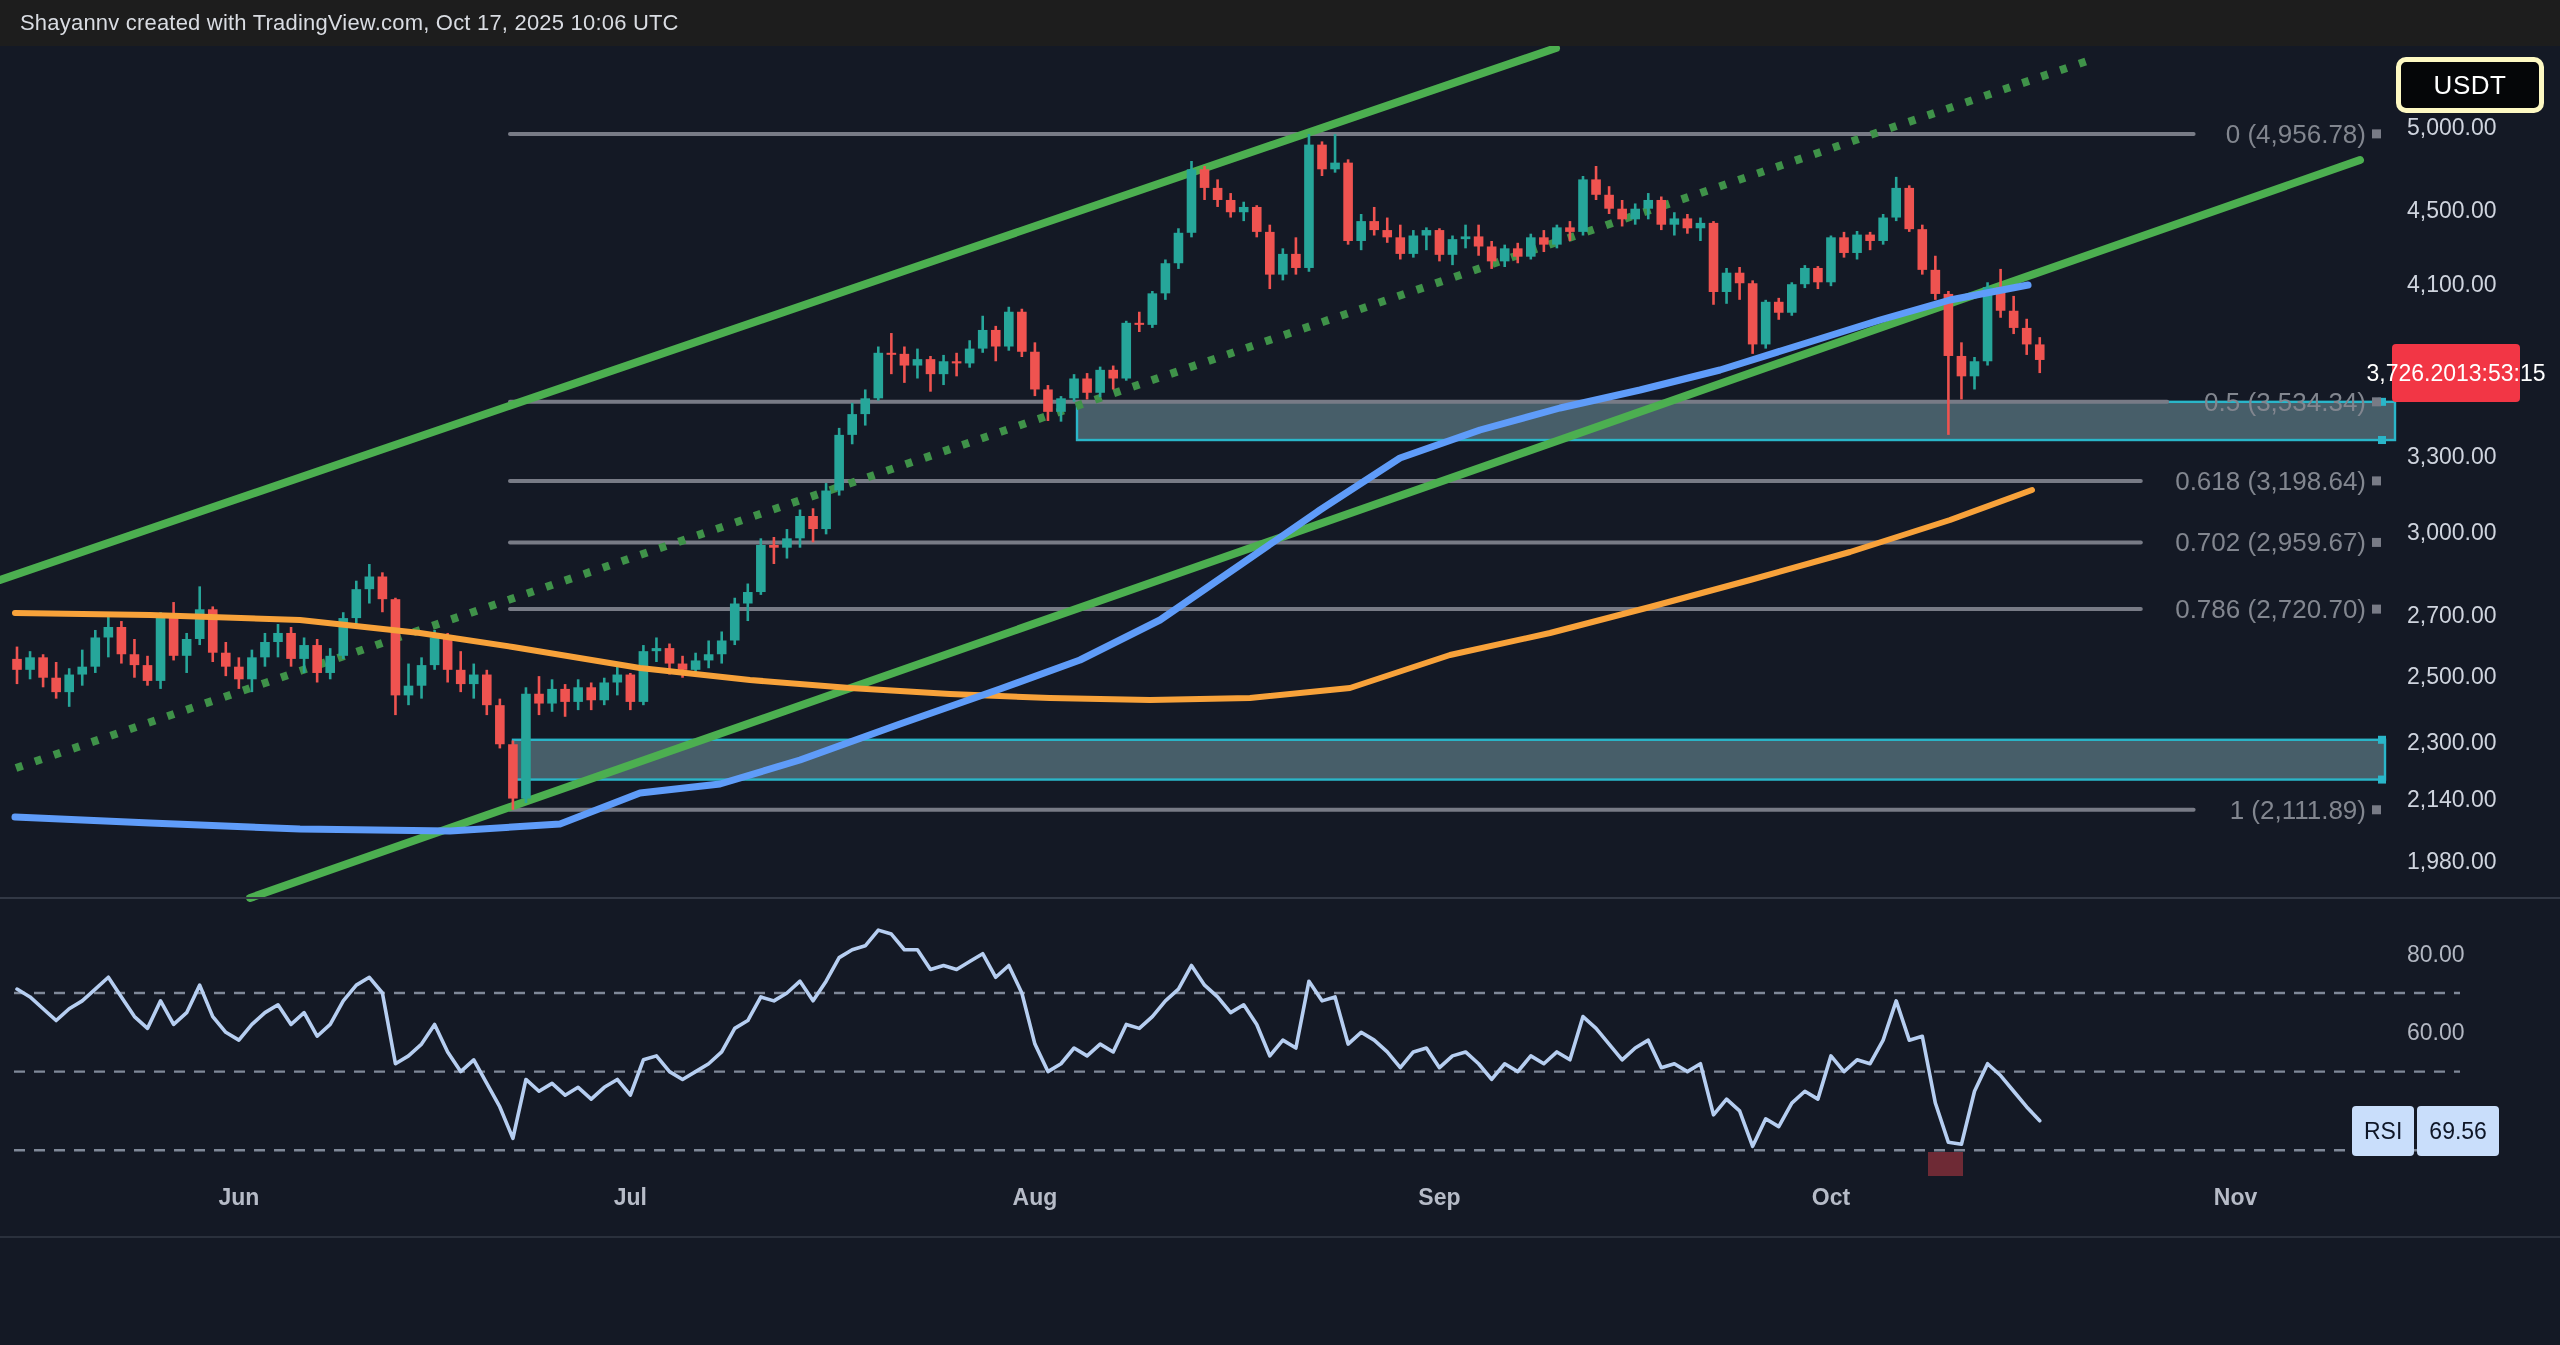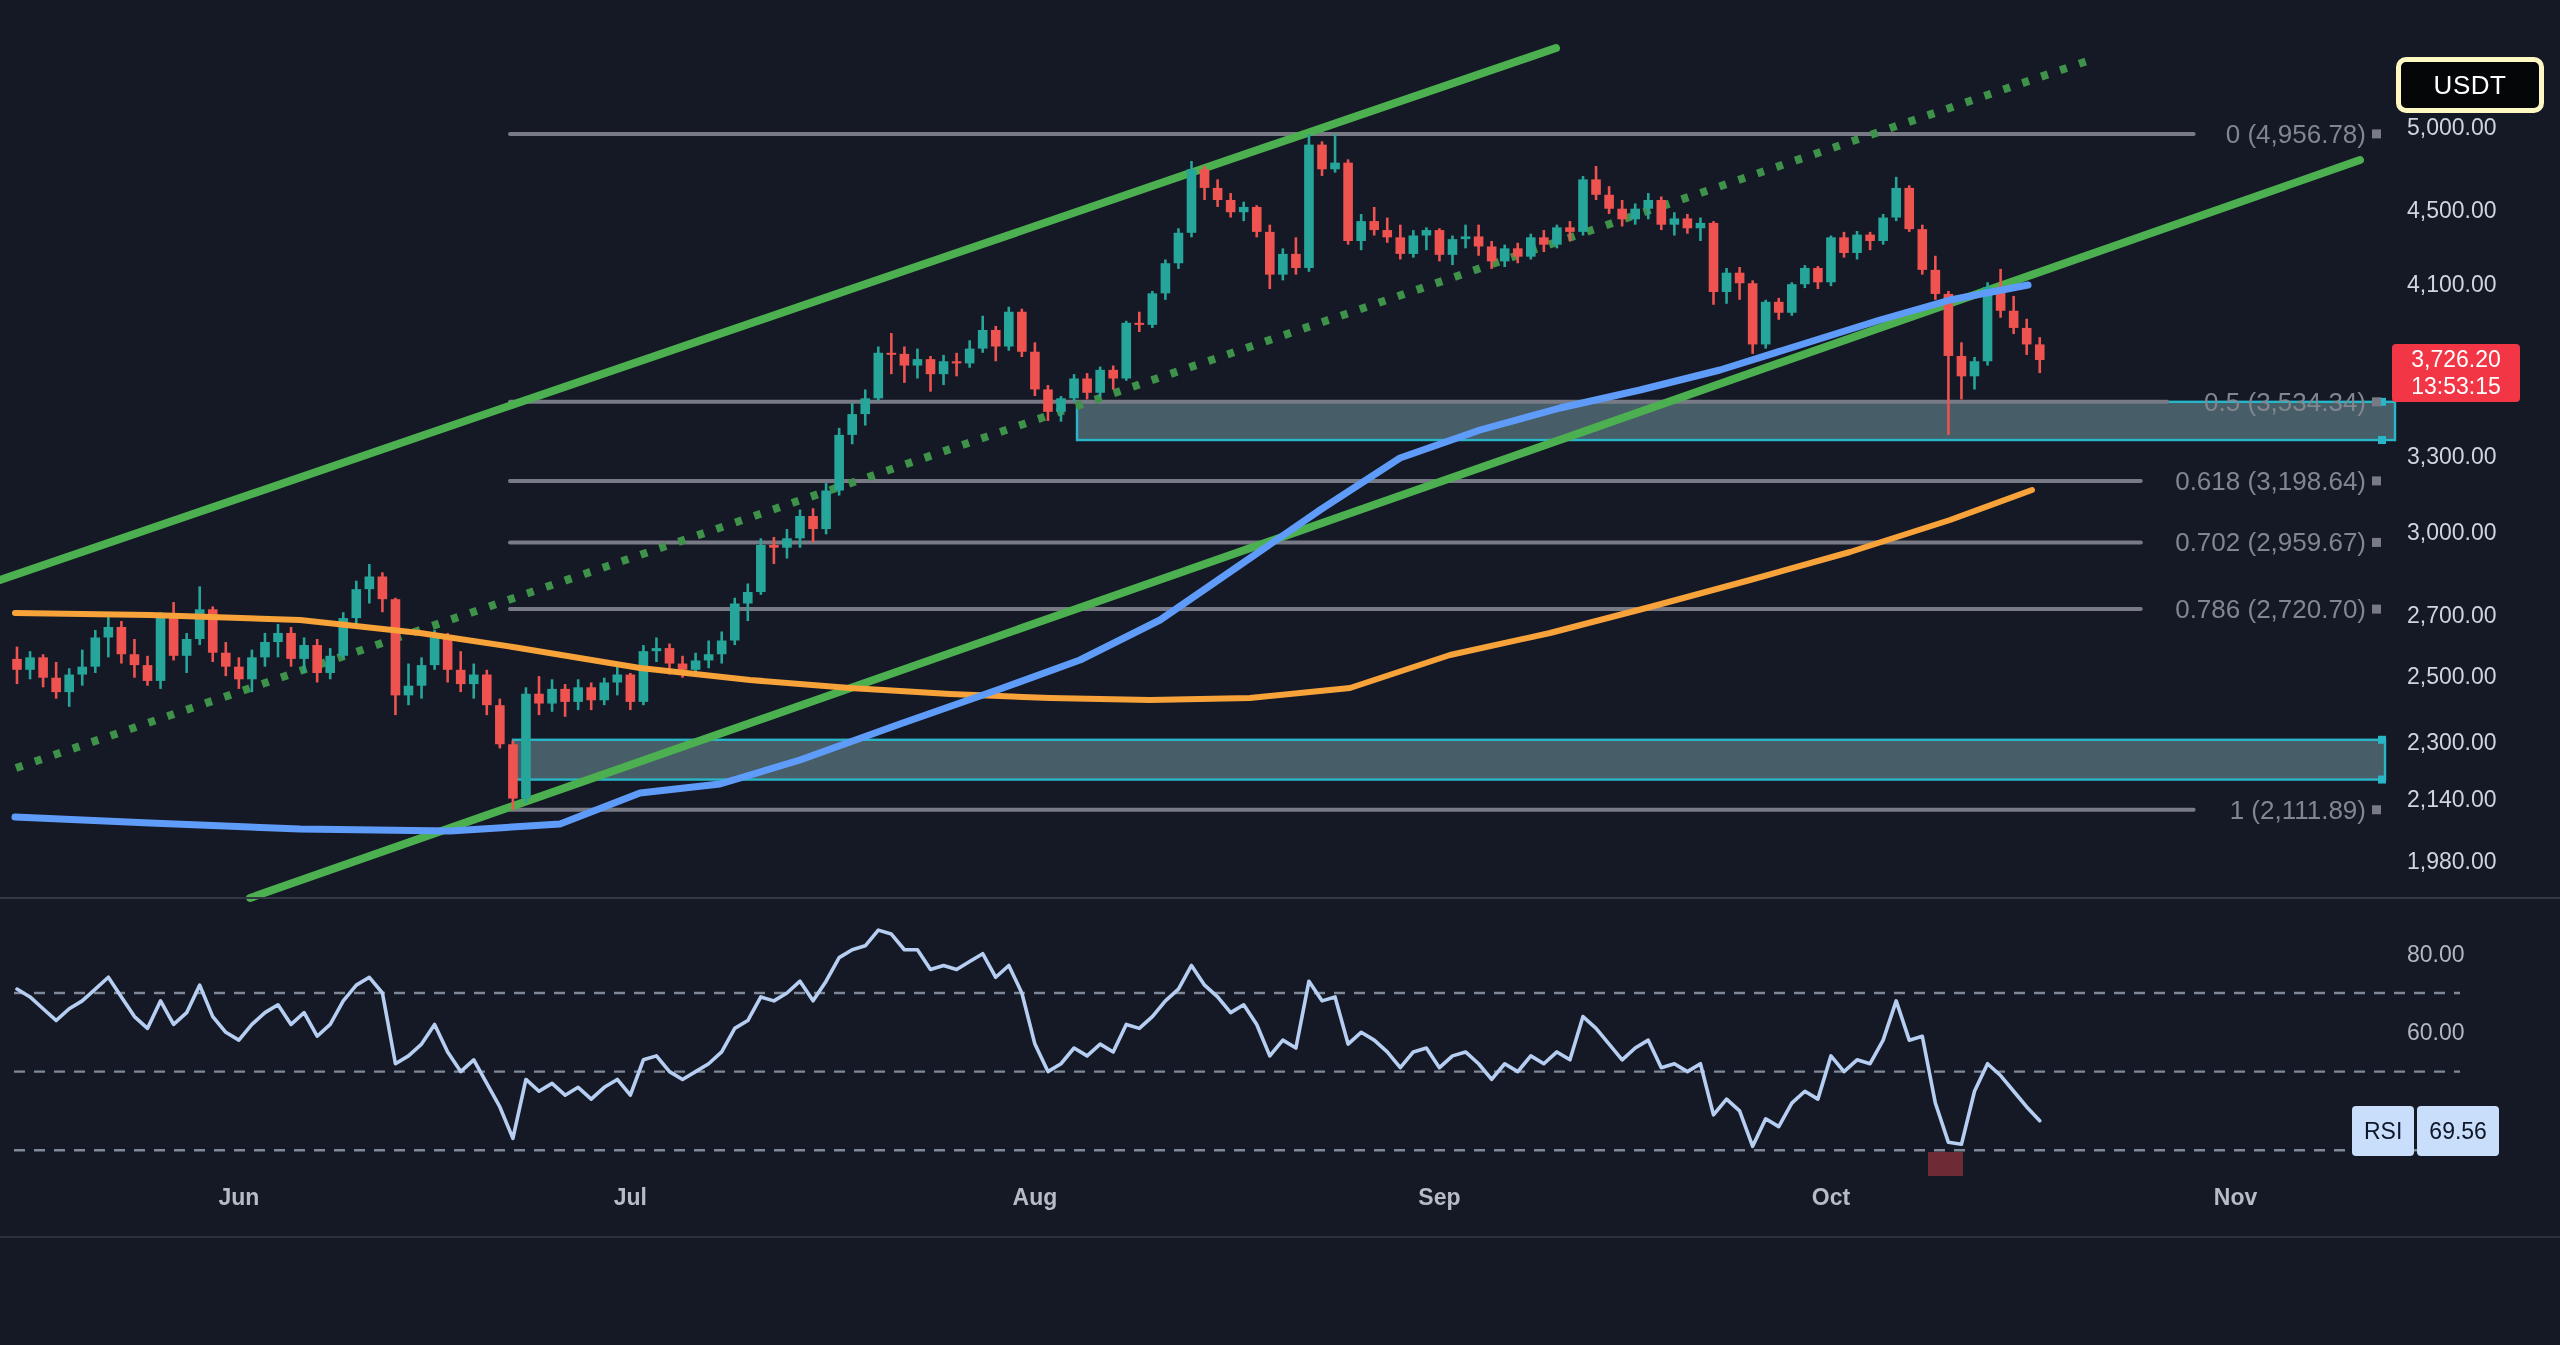--- a/index.html
+++ b/index.html
@@ -8,21 +8,21 @@
   #chart-svg{position:absolute;left:0;top:0;z-index:1;}
   .topbar{position:absolute;left:0;top:0;width:2560px;height:46px;background:#1d1d1d;z-index:3;
     color:#d9dce2;font-size:22px;line-height:46px;padding-left:20px;box-sizing:border-box;letter-spacing:.2px;}
   .footer{position:absolute;left:0;top:1238px;width:2560px;height:107px;background:#1c1c1c;z-index:3;
     display:flex;align-items:center;padding-left:26px;box-sizing:border-box;border-top:1px solid #30343d;}
   .footer .brand{color:#e6e6e6;font-size:31px;font-weight:bold;margin-left:14px;letter-spacing:-.3px;}
   .usdt-badge{position:absolute;left:2396px;top:57px;width:138px;height:46px;background:#050608;
     border:5px solid #fef9c3;border-radius:10px;z-index:4;color:#fff;font-size:26px;font-weight:normal;
     display:flex;align-items:center;justify-content:center;letter-spacing:.5px;}
   .price-badge{position:absolute;left:2392px;top:344px;width:128px;height:58px;background:#f23645;
-    border-radius:4px;z-index:4;color:#fff;font-size:23px;display:flex;flex-direction:column;
+    border-radius:4px;z-index:4;color:#fff;font-size:23px;display:flex;flex-direction:row;
     align-items:center;justify-content:center;line-height:27px;}
   .rsi-badge{position:absolute;left:2352px;top:1106px;z-index:4;display:flex;gap:3px;}
   .rsi-badge .chip{background:#c9defb;color:#0e1627;font-size:23px;height:50px;border-radius:4px;
     display:flex;align-items:center;justify-content:center;padding:0 12px;}
   .tv-logo{flex:0 0 auto;}
 </style>
 </head>
 <body>
 
 <div id="stage">
@@ -716,20 +716,23 @@
       <g>
         <text x="238.85000000000002" y="1205" text-anchor="middle" fill="#b6bbc7" font-size="23" font-weight="600" font-family="Liberation Sans, sans-serif">Jun</text>
         <text x="630.35" y="1205" text-anchor="middle" fill="#b6bbc7" font-size="23" font-weight="600" font-family="Liberation Sans, sans-serif">Jul</text>
         <text x="1034.9" y="1205" text-anchor="middle" fill="#b6bbc7" font-size="23" font-weight="600" font-family="Liberation Sans, sans-serif">Aug</text>
         <text x="1439.45" y="1205" text-anchor="middle" fill="#b6bbc7" font-size="23" font-weight="600" font-family="Liberation Sans, sans-serif">Sep</text>
         <text x="1830.95" y="1205" text-anchor="middle" fill="#b6bbc7" font-size="23" font-weight="600" font-family="Liberation Sans, sans-serif">Oct</text>
         <text x="2235.5" y="1205" text-anchor="middle" fill="#b6bbc7" font-size="23" font-weight="600" font-family="Liberation Sans, sans-serif">Nov</text>
       </g>
     </svg>
 
+  <div class="topbar">
+    <span>Shayannv created with TradingView.com, Oct 17, 2025 10:06 UTC</span>
+  </div>
 
   <div class="usdt-badge">USDT</div>
 
   <div class="price-badge">
     <div>3,726.20</div>
     <div>13:53:15</div>
   </div>
 
   <div class="rsi-badge">
     <span class="chip">RSI</span>

